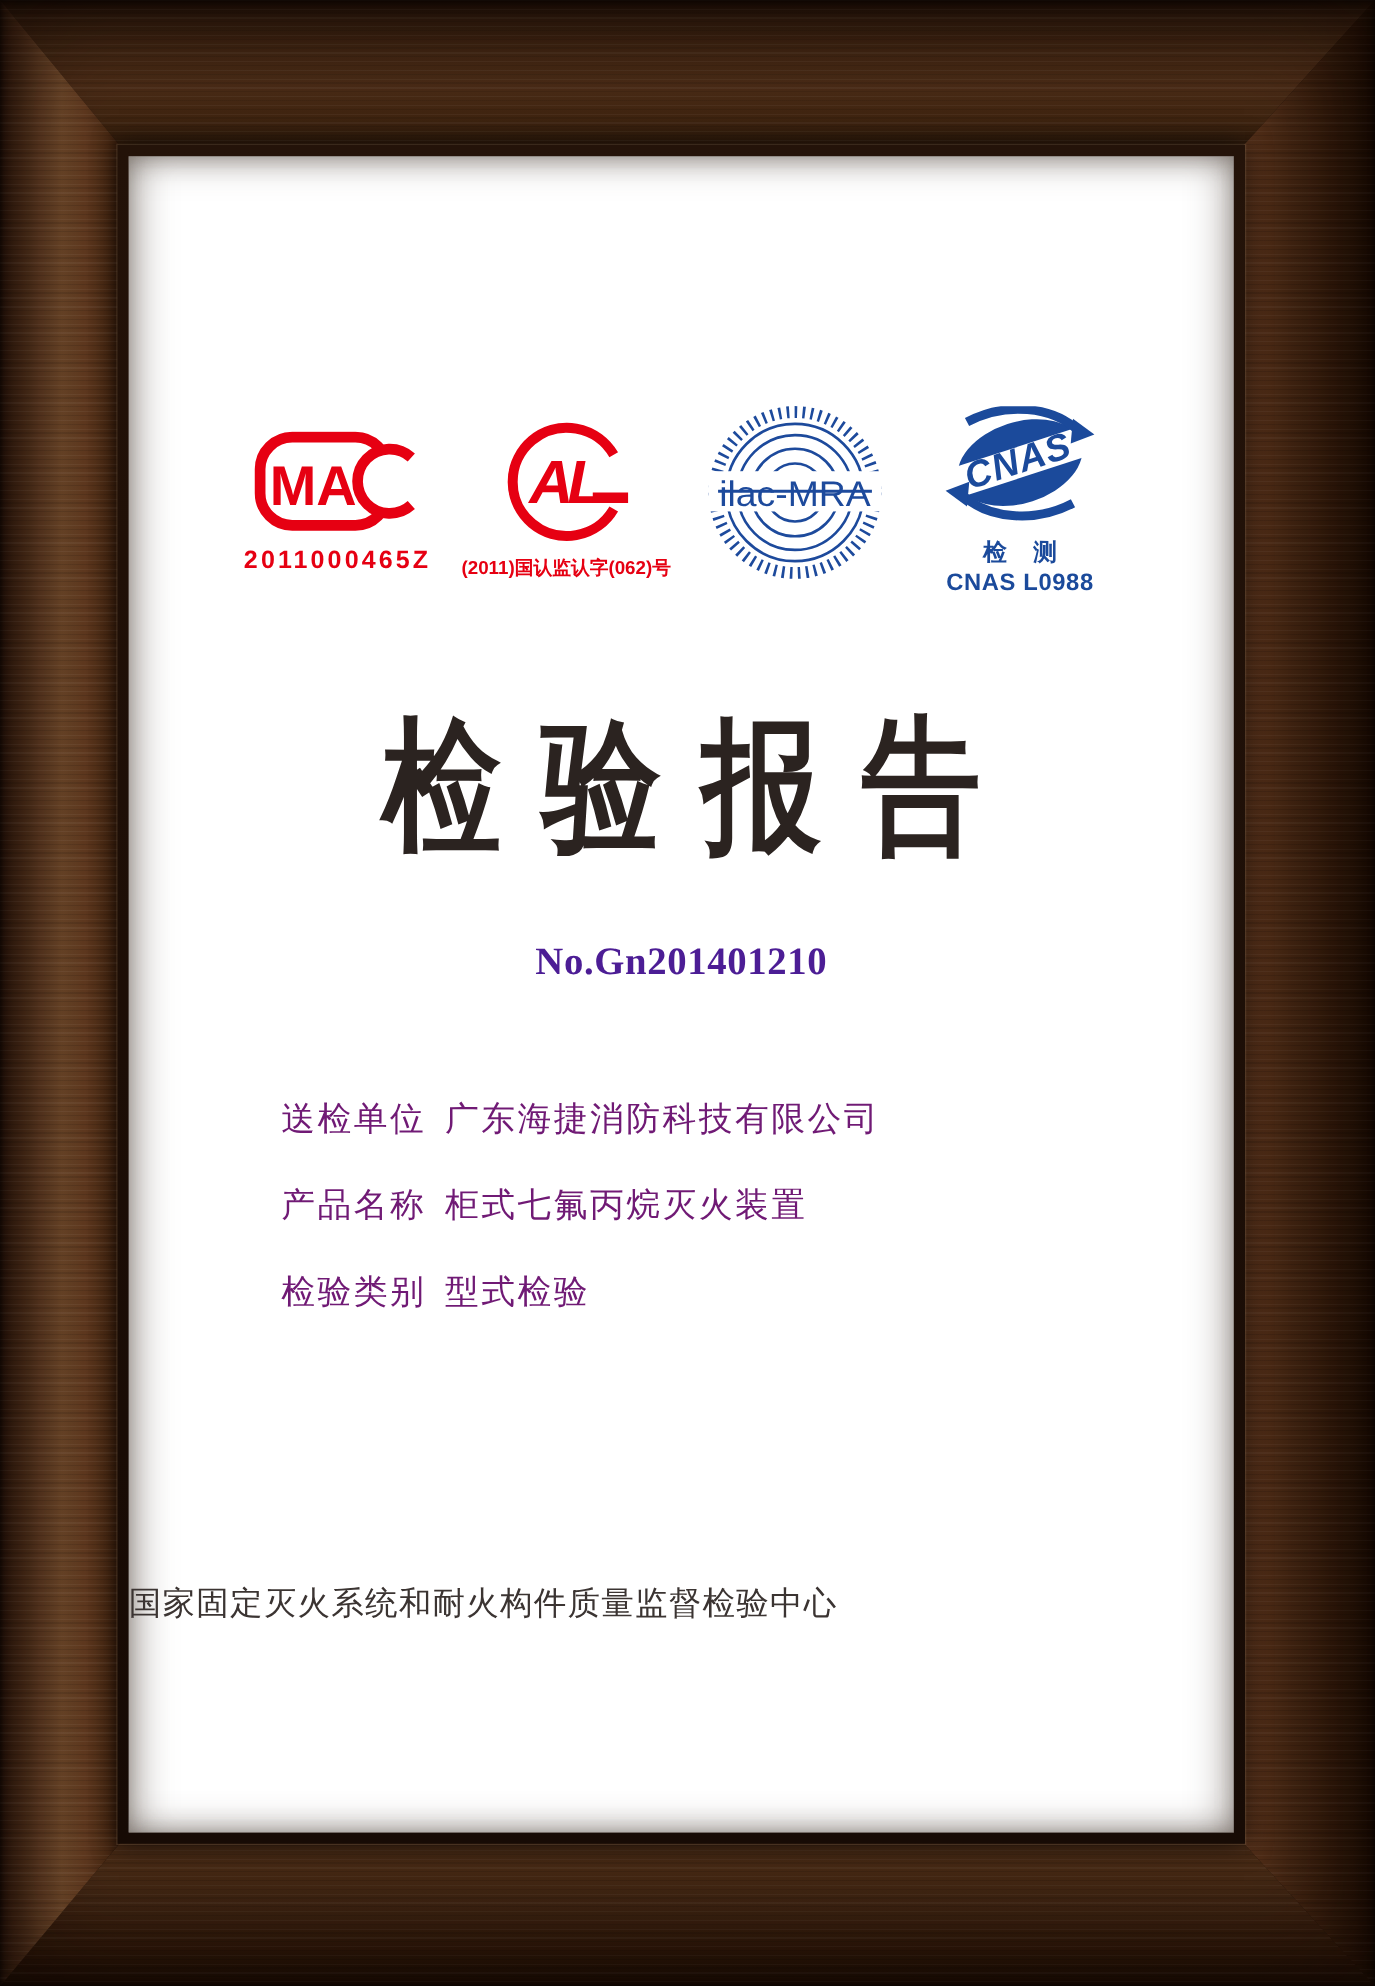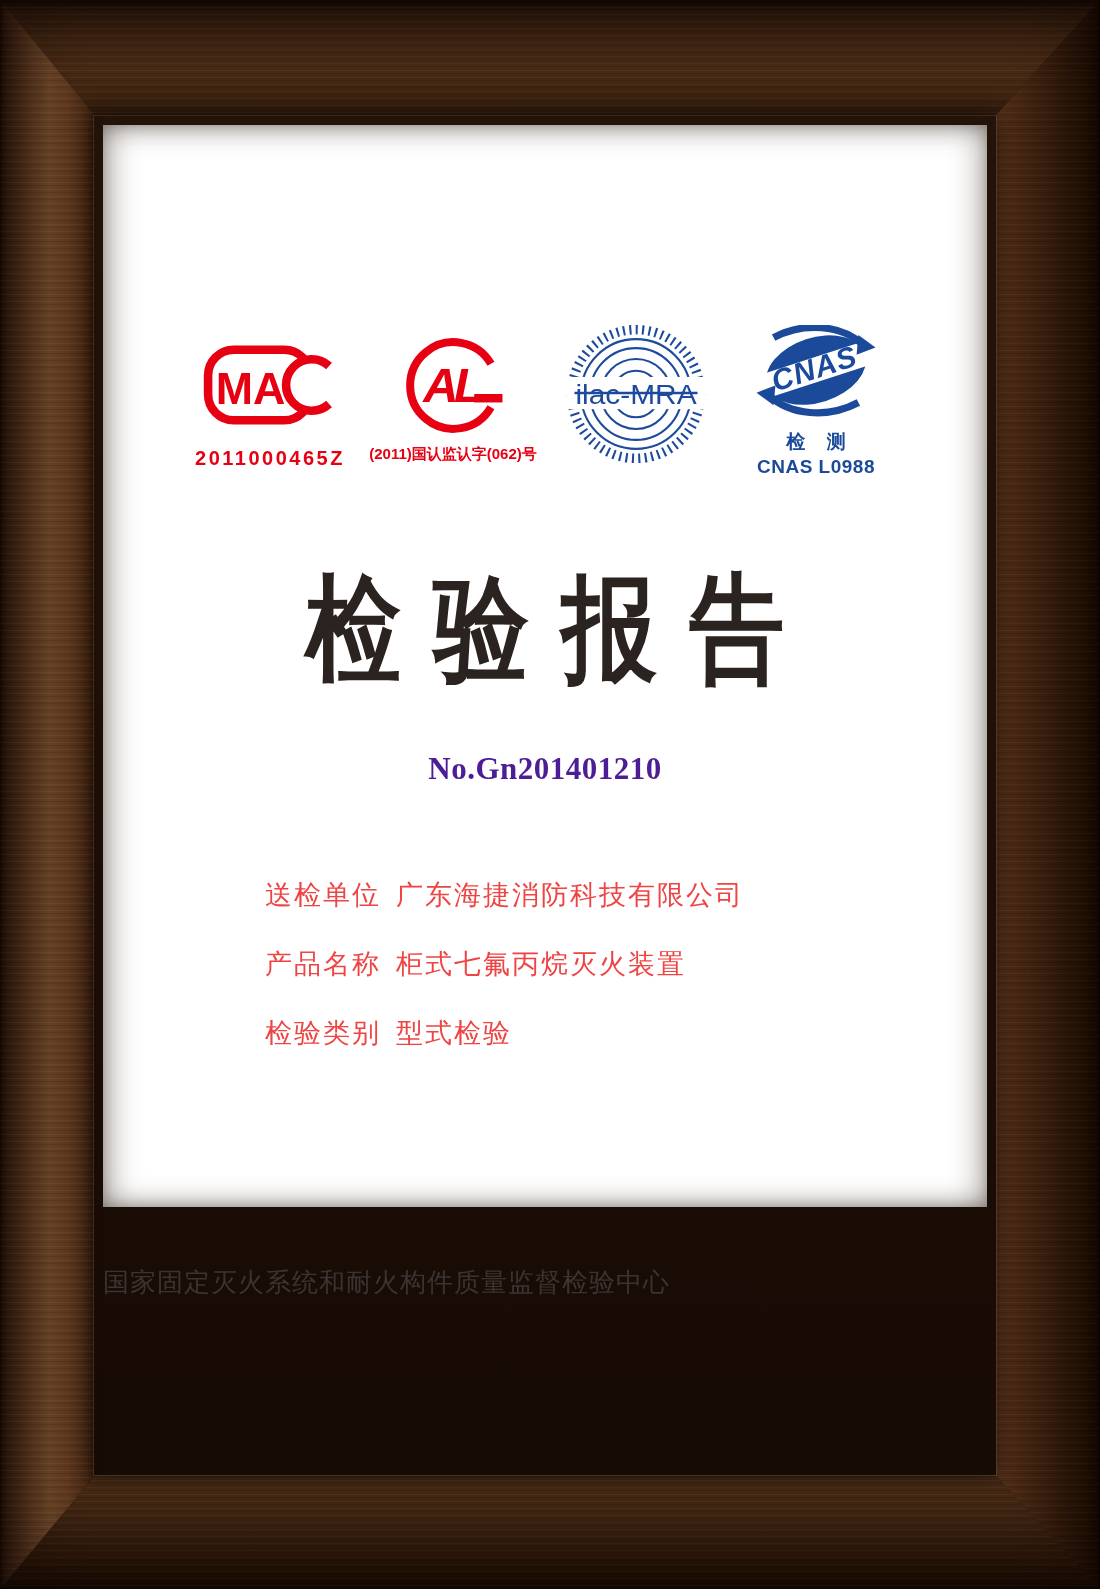--- a/index.html
+++ b/index.html
@@ -42,53 +42,53 @@
     box-shadow:inset 0 0 80px 8px rgba(14,6,2,.55),inset 0 0 5px rgba(0,0,0,.85);
   }
   
   .paper-lip{
     position:absolute;left:94px;top:116px;width:902px;height:1359px;
     box-sizing:border-box;padding:9px;z-index:3;
     background:linear-gradient(180deg,#241309,#170b05);
     box-shadow:0 0 0 1px rgba(130,102,76,.30),0 0 20px rgba(0,0,0,.6);
   }
   .paper{
-    position:relative;width:884px;height:1082px;background:#fff;
+    position:relative;width:884px;height:1341px;background:#fff;
     box-shadow:
       inset 0 0 10px rgba(95,85,78,.22),
       inset 22px 0 30px -16px rgba(90,78,70,.55),
       inset -22px 0 30px -16px rgba(90,78,70,.50),
       inset 0 20px 26px -16px rgba(90,78,70,.50),
       inset 0 -20px 26px -16px rgba(90,78,70,.45);
   }
   
   .logos{position:absolute;left:0;top:198px;width:100%;height:170px;}
   .logo{position:absolute;display:flex;flex-direction:column;align-items:center;}
   .logo-cma{left:97px;top:22px;width:140px;}
   .logo-cal{left:283px;top:6px;width:134px;}
   .logo-ilac{left:462px;top:0;width:142px;}
   .logo-cnas{left:645px;top:2px;width:136px;}
-  .cma-caption{margin-top:22px;color:#e60012;font-size:20px;font-weight:bold;letter-spacing:2.5px;white-space:nowrap;}
+  .cma-caption{margin-top:12px;color:#e60012;font-size:20px;font-weight:bold;letter-spacing:2.5px;white-space:nowrap;}
   .cal-caption{margin-top:3px;color:#e60012;font-size:15px;font-weight:bold;white-space:nowrap;}
   .cnas-cn{margin-top:3px;color:#1b4a9b;font-size:19px;font-weight:bold;letter-spacing:8px;padding-left:8px;white-space:nowrap;}
   .cnas-code{margin-top:1px;color:#1b4a9b;font-size:19px;font-weight:bold;letter-spacing:.5px;white-space:nowrap;}
   
   .title{
     position:absolute;left:0;top:440px;width:100%;margin:0;text-align:center;
     font-size:116px;line-height:1.12;font-weight:900;color:#2b2320;
     letter-spacing:40px;padding-left:40px;box-sizing:border-box;
     transform:scaleX(.82);transform-origin:50% 50%;white-space:nowrap;
   }
   .report-no{
     position:absolute;left:0;top:626px;width:100%;text-align:center;
     font-family:"Liberation Serif",serif;font-weight:bold;font-size:31px;
     color:#4c1d95;letter-spacing:.5px;
   }
   .fields{position:absolute;left:122px;top:752px;}
-  .field{font-size:27px;color:#ef4444;letter-spacing:2px;margin-bottom:33px;white-space:nowrap;margin-left:40px;}
+  .field{font-size:27px;color:#701a75;letter-spacing:2px;margin-bottom:33px;white-space:nowrap;}
   .field .label{margin-right:15px;}
   .footer-org{
     position:absolute;left:0;top:1140px;width:100%;
     font-size:26px;color:#3b3432;letter-spacing:1px;white-space:nowrap;
   }
 </style>
 </head>
 <body>
 
 <div class="stage">

